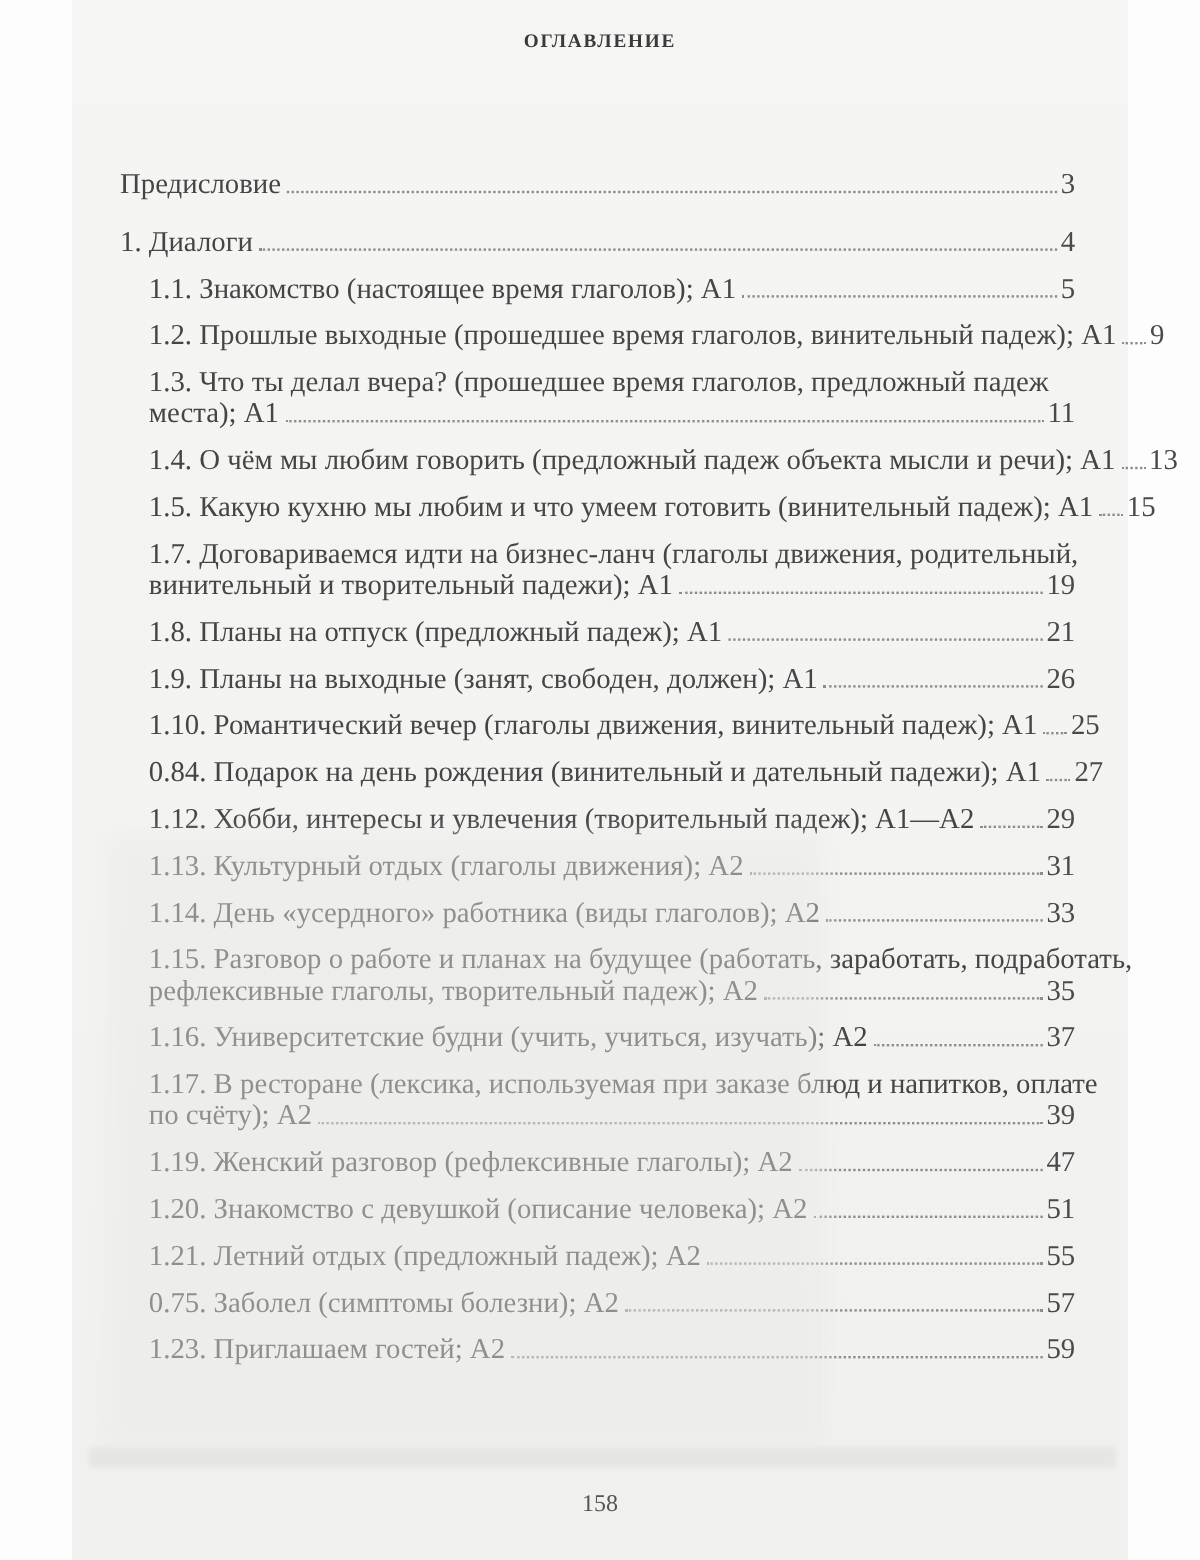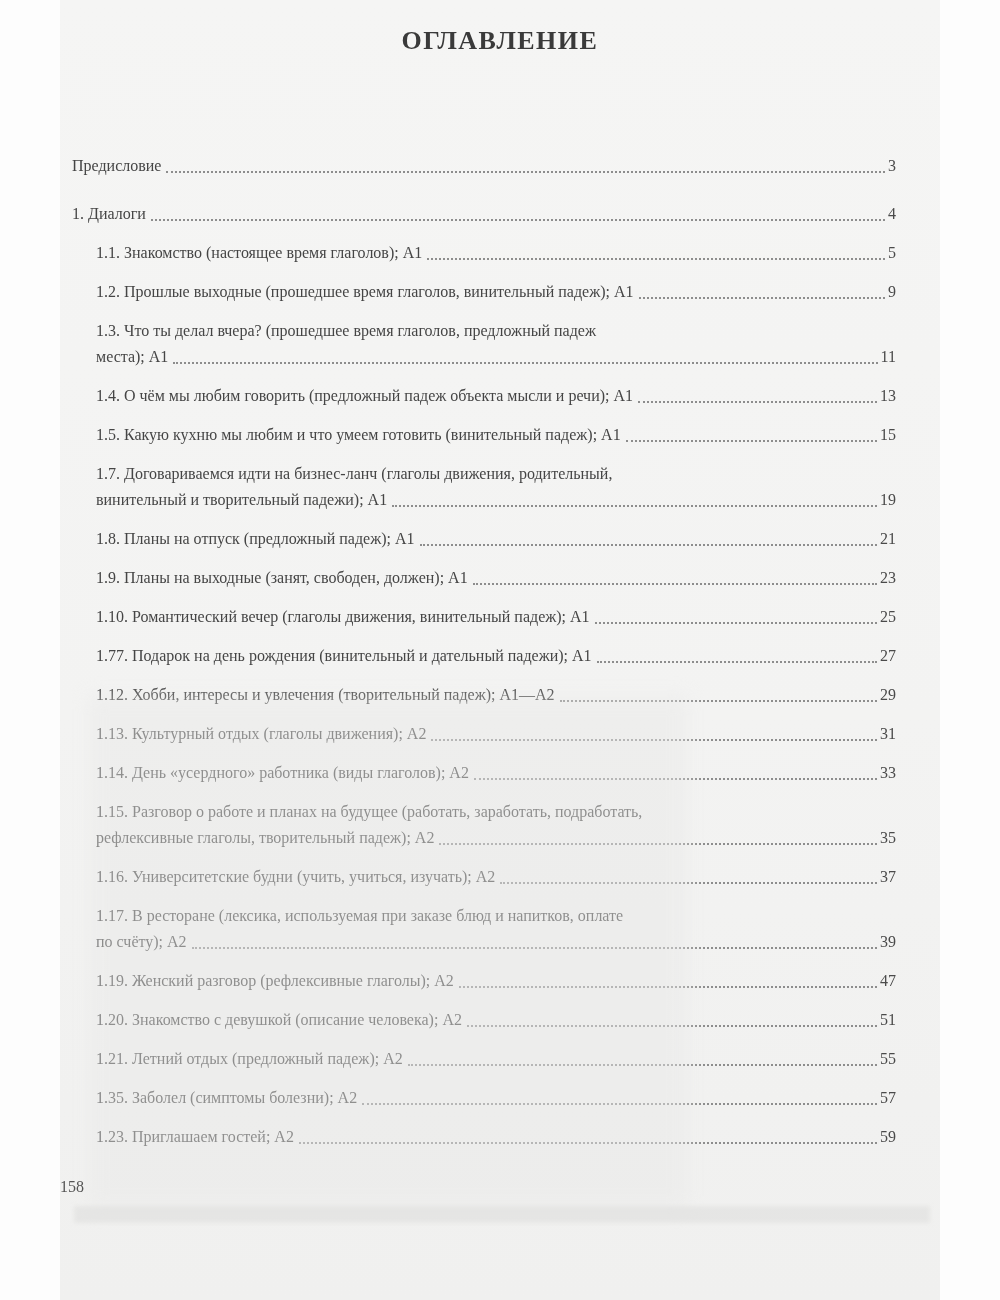--- a/index.html
+++ b/index.html
@@ -47,28 +47,28 @@
     height: 17px;
     background: #dfdfde;
     opacity: 0.6;
     filter: blur(2px);
     pointer-events: none;
   }
   h1.title {
     margin: 0;
     padding-top: 26px;
     text-align: center;
-    font-size: 26px;
+    font-size: 16px;
     font-weight: bold;
     letter-spacing: 1.5px;
     color: #3a3a3a;
   }
   .toc {
-    margin: 97px 44px 0 12px; 
-    font-size: 16px;
+    margin: 97px 44px 0 40px; 
+    font-size: 24px;
   }
   .entry {
     margin-bottom: 13px;
   }
   .entry:first-child {
     margin-bottom: 22px;
   }
   .entry.indent-1 {
     padding-left: 24px; 
   }
@@ -91,22 +91,23 @@
   }
   .pg {
     flex: 0 0 auto;
     text-align: right;
     color: #4a4a4a;
   }
   .folio {
     position: absolute;
     left: 0;
     width: 100%;
-    top: 1178px;
-    font-size: 16px;
+    top: 1242px;
+    text-align: center;
+    font-size: 20px;
     color: #555555;
   }
 </style>
 </head>
 <body>
 
 <div class="canvas">
   <div class="page">
     <div class="scan-shade"></div>
     <div class="scan-band"></div>
@@ -180,33 +181,33 @@
           <div class="line">
             <span class="txt">1.8. Планы на отпуск (предложный падеж); А1</span>
             <span class="dots"></span>
             <span class="pg">21</span>
           </div>
         </div>
         <div class="entry indent-1">
           <div class="line">
             <span class="txt">1.9. Планы на выходные (занят, свободен, должен); А1</span>
             <span class="dots"></span>
-            <span class="pg">23</span>
+            <span class="pg">26</span>
           </div>
         </div>
         <div class="entry indent-1">
           <div class="line">
             <span class="txt">1.10. Романтический вечер (глаголы движения, винительный падеж); А1</span>
             <span class="dots"></span>
             <span class="pg">25</span>
           </div>
         </div>
         <div class="entry indent-1">
           <div class="line">
-            <span class="txt">1.77. Подарок на день рождения (винительный и дательный падежи); А1</span>
+            <span class="txt">0.84. Подарок на день рождения (винительный и дательный падежи); А1</span>
             <span class="dots"></span>
             <span class="pg">27</span>
           </div>
         </div>
         <div class="entry indent-1">
           <div class="line">
             <span class="txt">1.12. Хобби, интересы и увлечения (творительный падеж); А1—А2</span>
             <span class="dots"></span>
             <span class="pg">29</span>
           </div>
@@ -268,21 +269,21 @@
         </div>
         <div class="entry indent-1">
           <div class="line">
             <span class="txt">1.21. Летний отдых (предложный падеж); А2</span>
             <span class="dots"></span>
             <span class="pg">55</span>
           </div>
         </div>
         <div class="entry indent-1">
           <div class="line">
-            <span class="txt">1.35. Заболел (симптомы болезни); А2</span>
+            <span class="txt">0.75. Заболел (симптомы болезни); А2</span>
             <span class="dots"></span>
             <span class="pg">57</span>
           </div>
         </div>
         <div class="entry indent-1">
           <div class="line">
             <span class="txt">1.23. Приглашаем гостей; А2</span>
             <span class="dots"></span>
             <span class="pg">59</span>
           </div>

